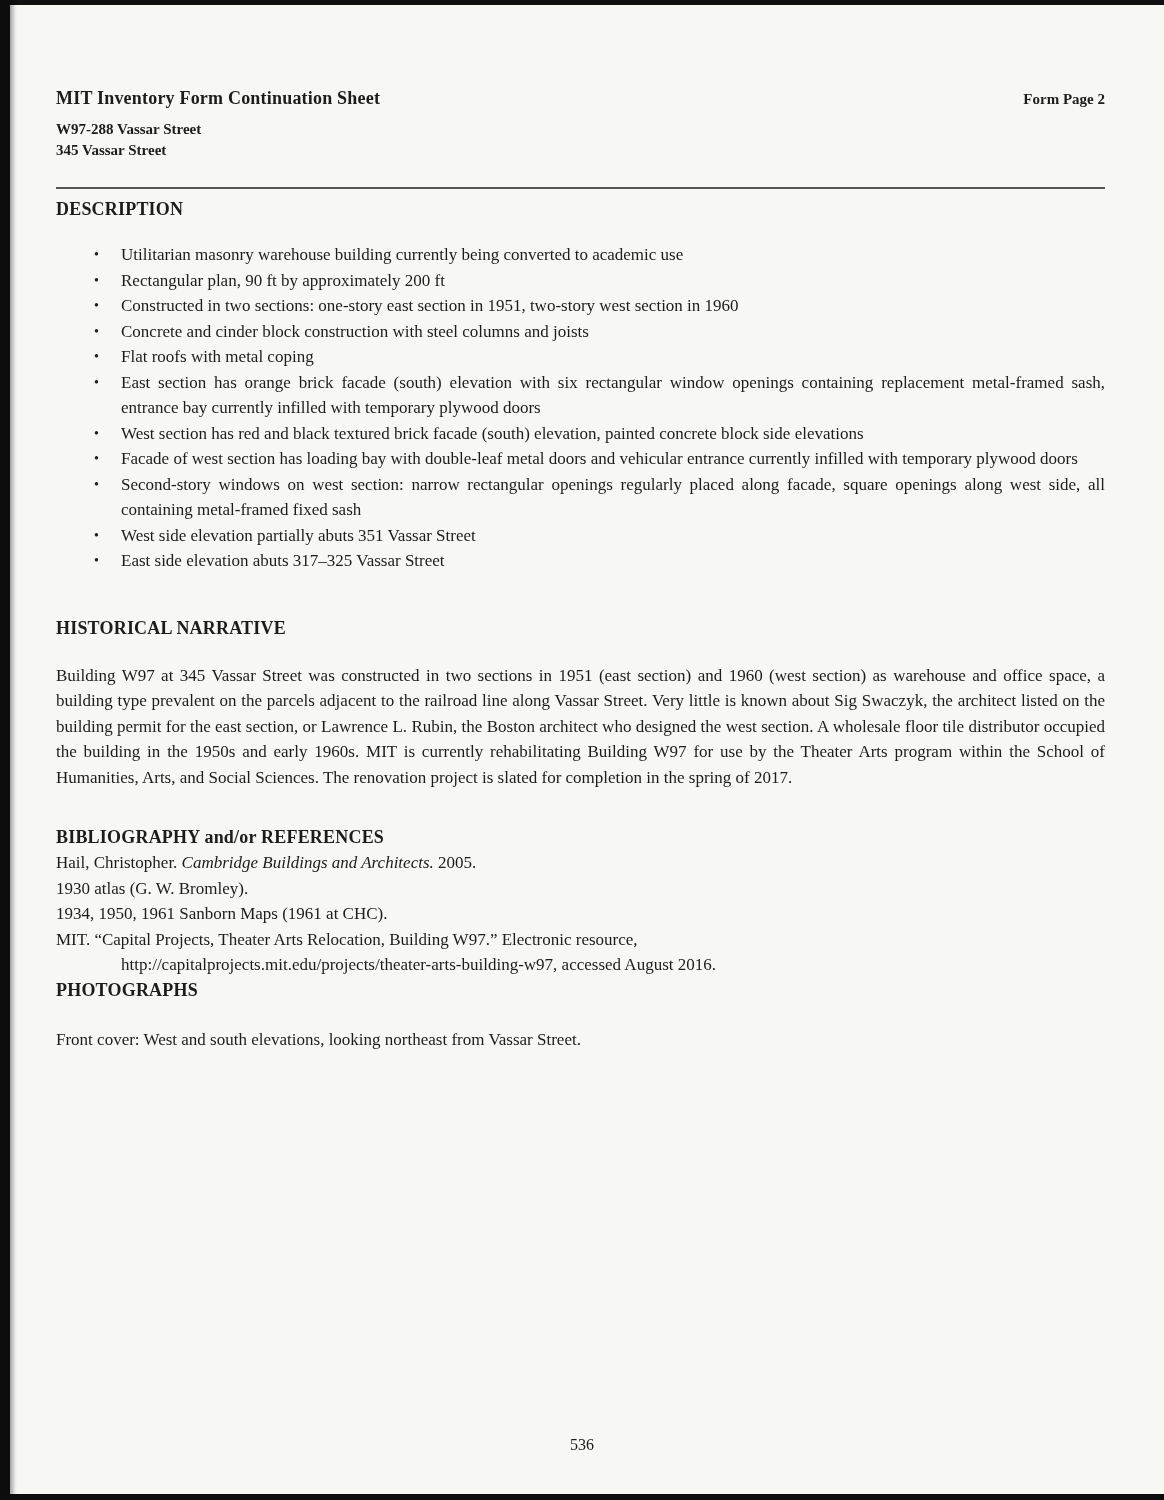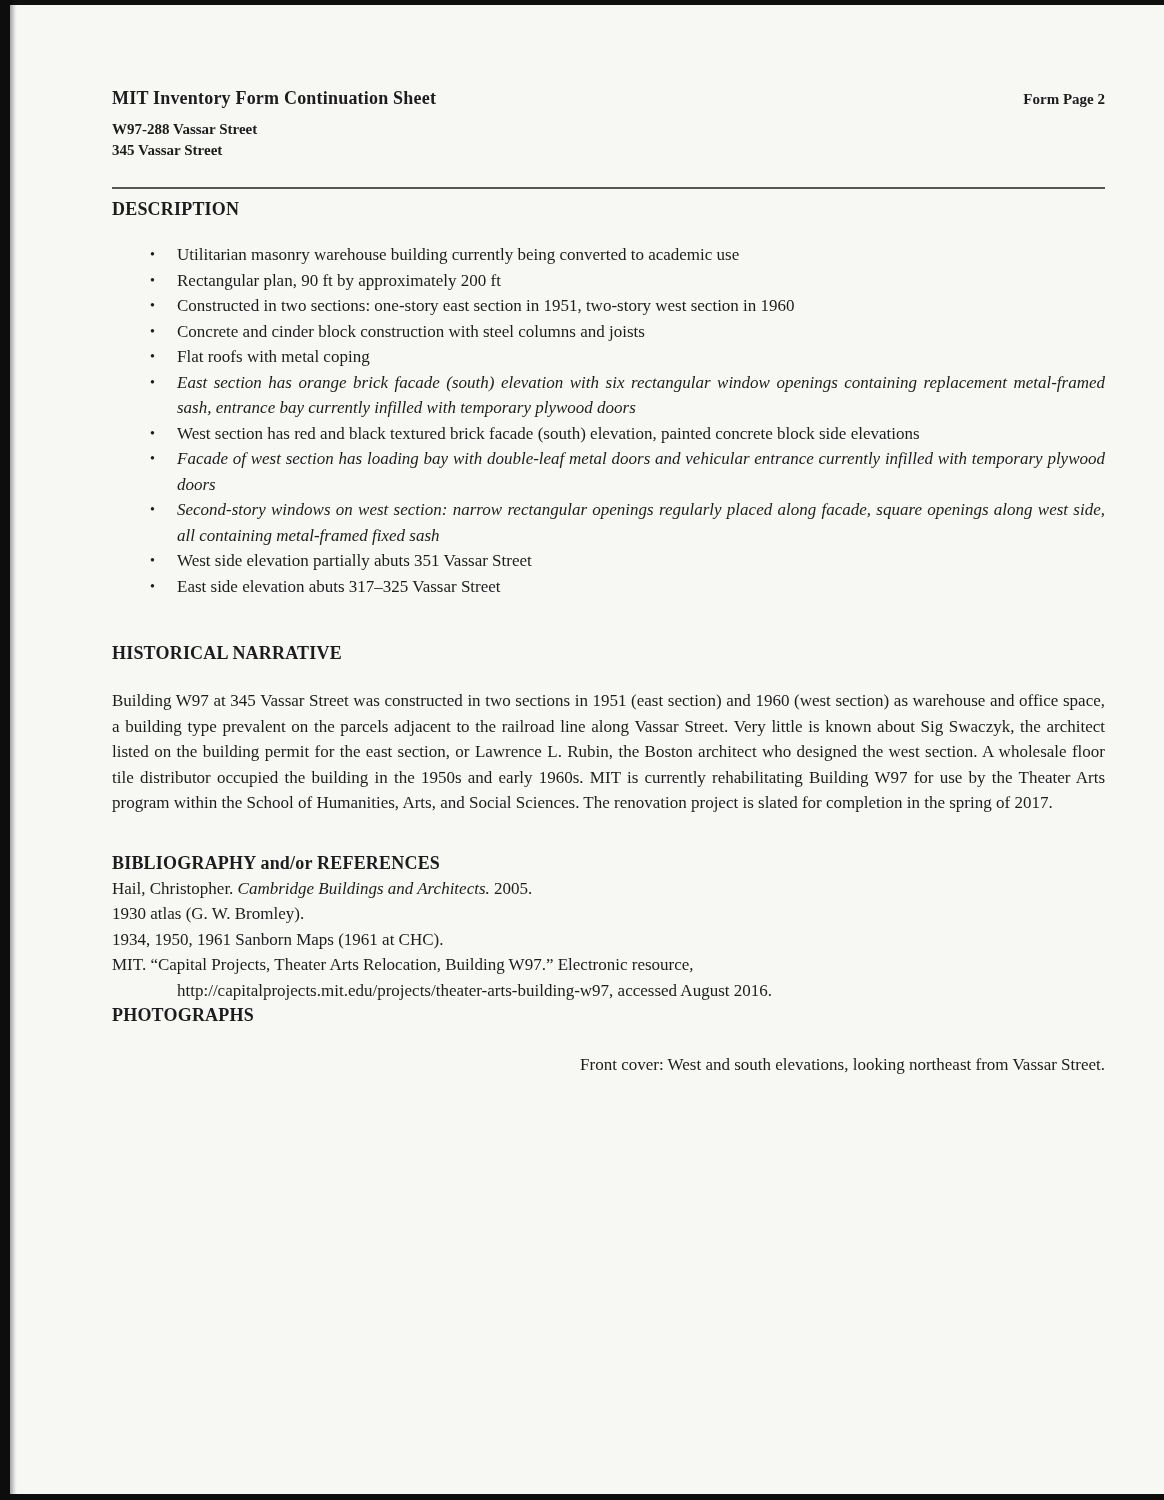--- a/index.html
+++ b/index.html
@@ -25,21 +25,21 @@
   .edge-top {
     position: absolute; left: 0; right: 0; top: 0;
     height: 5px; background: #101010;
   }
   .edge-bottom {
     position: absolute; left: 0; right: 0; bottom: 0;
     height: 6px; background: #0d0d0d;
   }
   .content {
     position: relative;
-    padding: 0 59px 0 112px;
+    padding: 0 59px 0 56px;
   }
   .header-row {
     margin-top: 88px;
     display: flex;
     justify-content: space-between;
     align-items: baseline;
   }
   .doc-title {
     font-weight: bold;
     font-size: 18px;
@@ -75,41 +75,40 @@
   .bullet-item {
     position: relative;
     padding-left: 65px;
   }
   .bullet-item .bullet {
     position: absolute;
     left: 38px;
     top: 0;
     font-size: 14px;
   }
-  .bullet-item.justify .bullet-text { display: block; text-align: justify; font-style: italic; }
+  .bullet-item.justify .bullet-text { display: block; text-align: justify; }
   .hist-heading { margin-top: 42px; }
   .narrative {
     margin-top: 22px;
     font-size: 17px;
     line-height: 25.5px;
     text-align: justify;
   }
   .bib-heading { margin-top: 35px; }
   .bib-list {
     font-size: 17px;
     line-height: 25.5px;
   }
   .bib-entry.indent { padding-left: 65px; }
   .italic { font-style: italic; }
   .photo-heading { }
   .photo-caption {
     margin-top: 24px;
     font-size: 17px;
     line-height: 25.5px;
-    text-align: right;
   }
   .page-number {
     position: absolute;
     left: 0;
     right: 0;
     bottom: 46px;
     text-align: center;
     font-size: 16px;
   }
 </style>
@@ -207,13 +206,14 @@
         <span>http://capitalprojects.mit.edu/projects/theater-arts-building-w97, accessed August 2016.</span>
       </div>
     </div>
 
     <div class="section-heading photo-heading">PHOTOGRAPHS</div>
 
     <div class="photo-caption">Front cover: West and south elevations, looking northeast from Vassar Street.</div>
 
   </div>
 
+  <div class="page-number">536</div>
 </div>
 
 </body></html>

